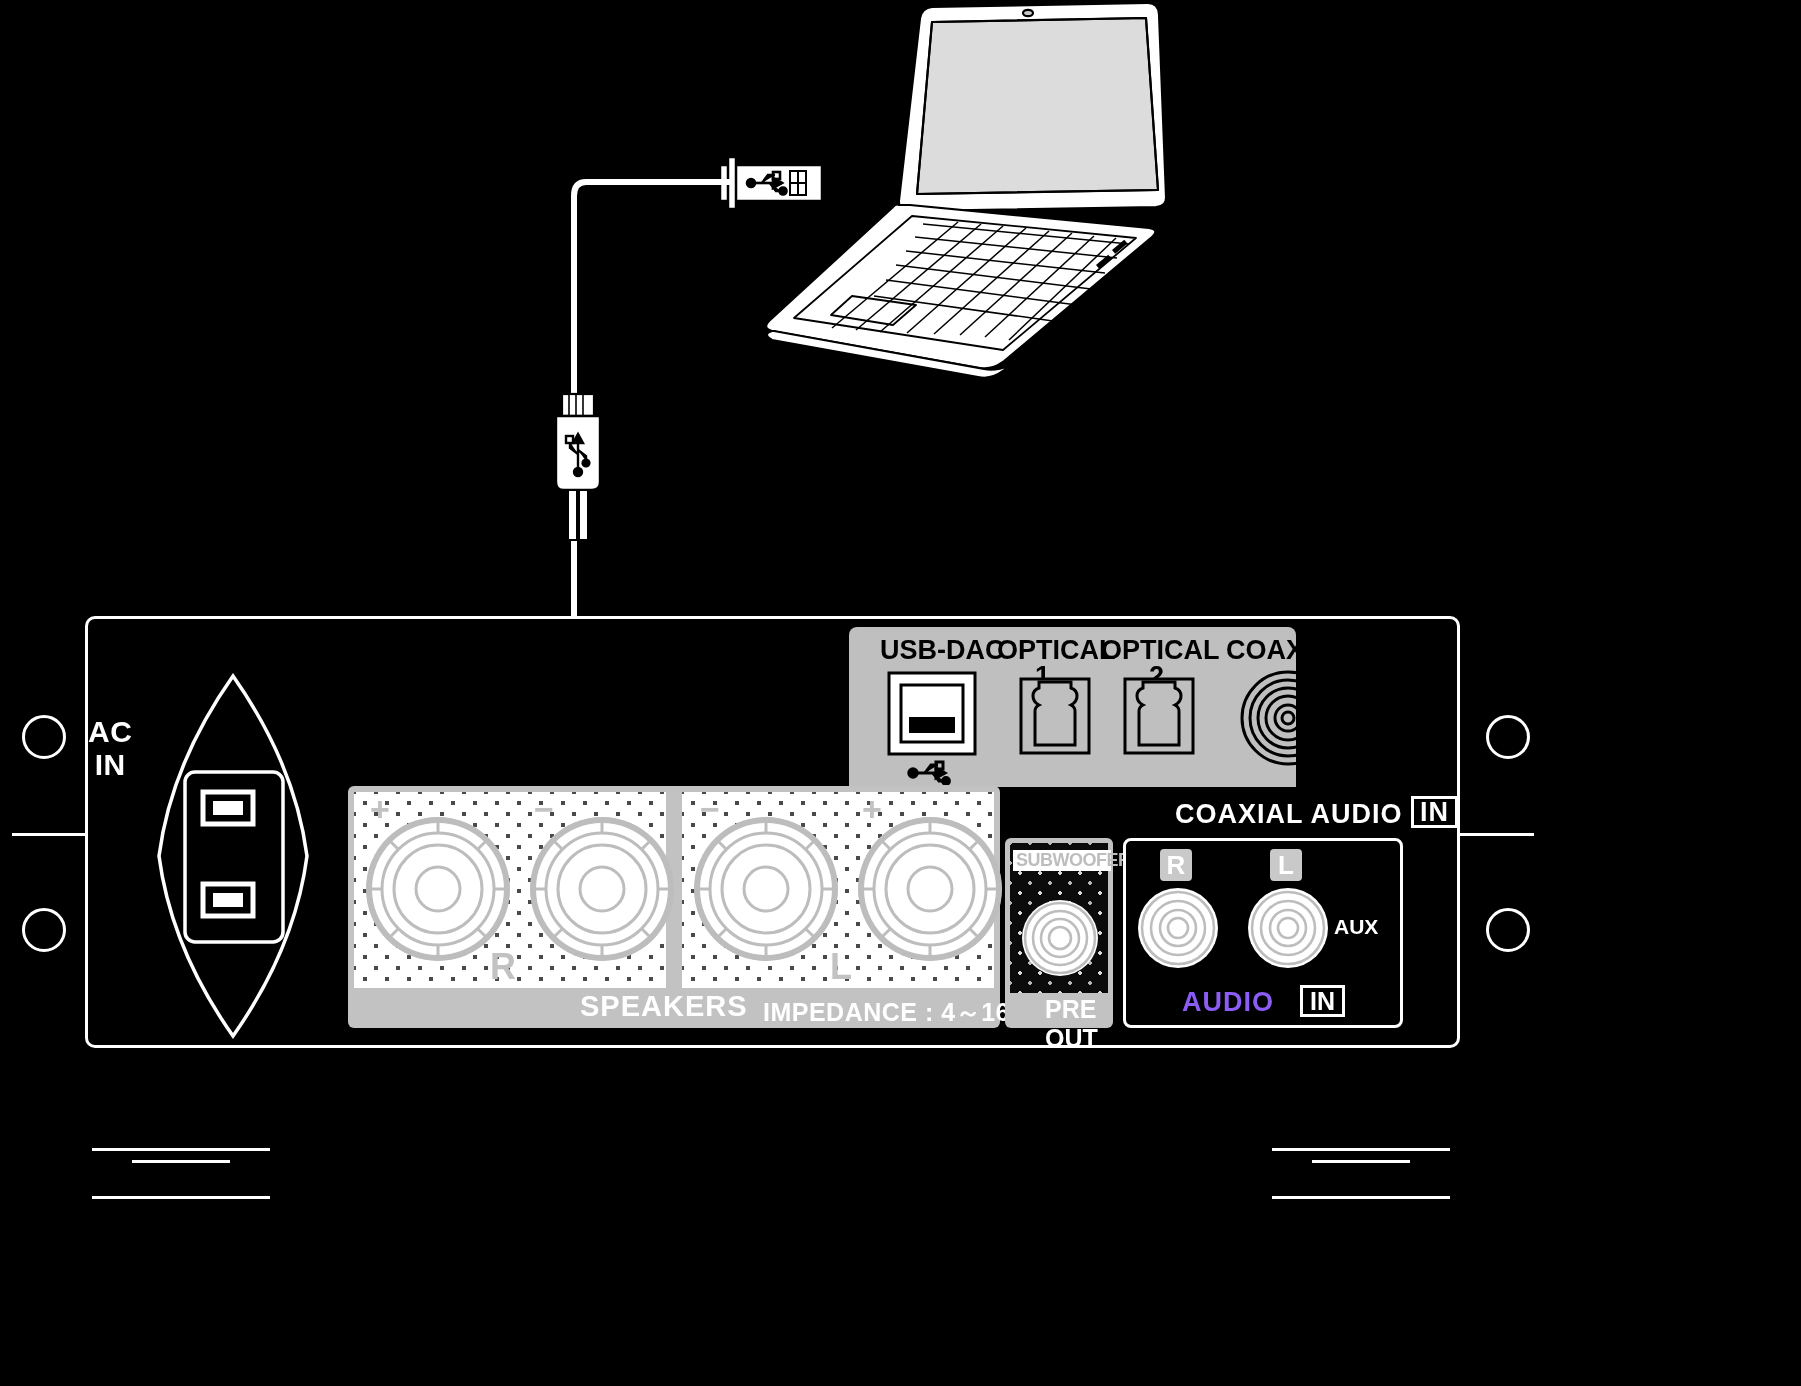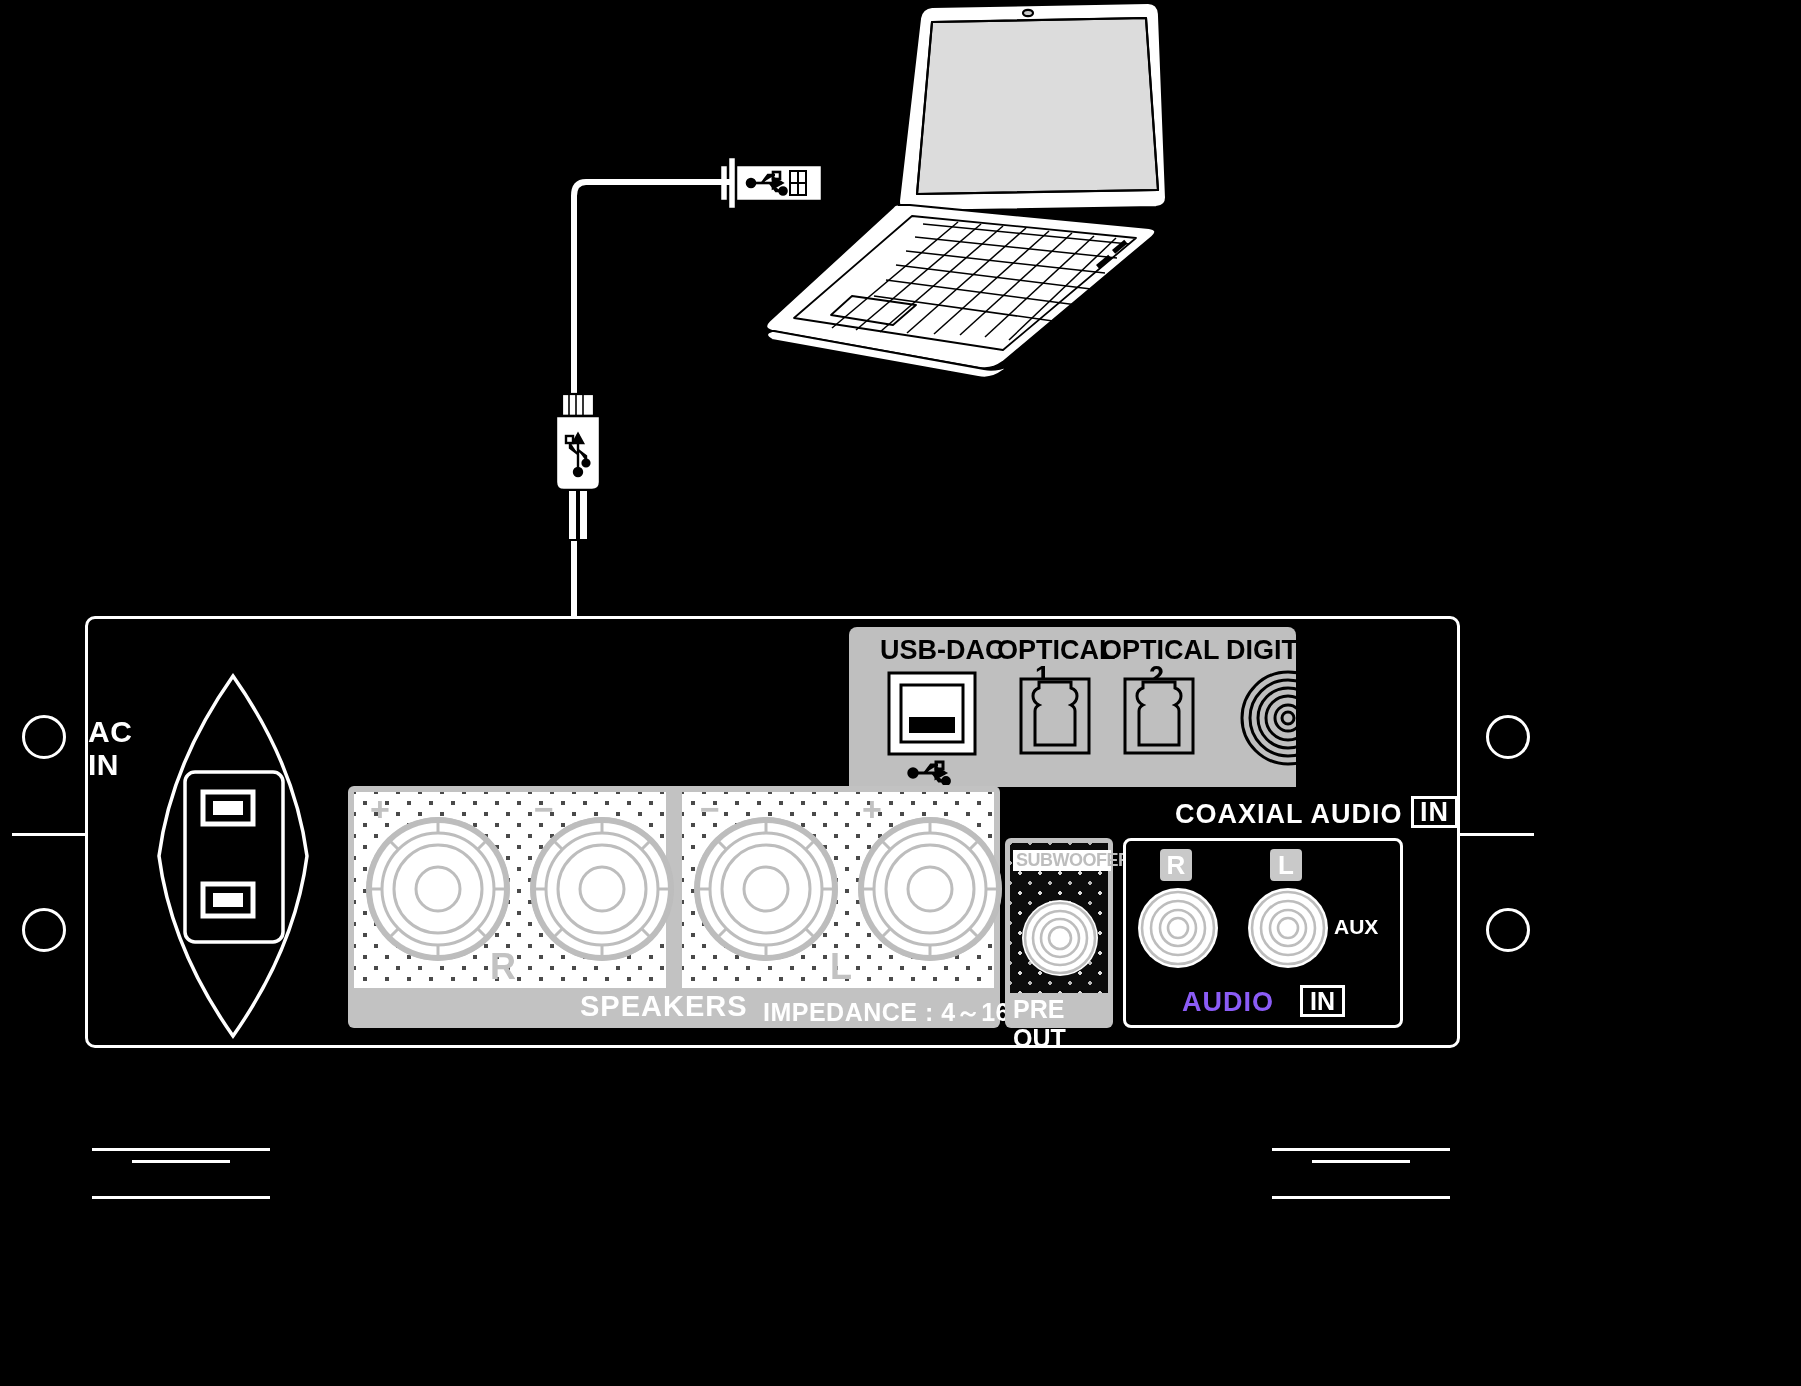--- a/index.html
+++ b/index.html
@@ -16,21 +16,21 @@
 
   
   .chassis{left:85px;top:616px;width:1375px;height:432px;
            border:3px solid #fff;border-radius:10px;background:#000;box-sizing:border-box;}
 
   
   .ear-line{background:#fff;height:3px;}
   .hole{border:3px solid #fff;border-radius:50%;box-sizing:border-box;}
 
   
-  .acin-label{color:#fff;font-weight:bold;font-size:30px;line-height:33px;letter-spacing:.5px;}
+  .acin-label{color:#fff;font-weight:bold;font-size:30px;line-height:33px;letter-spacing:.5px;text-align:center;}
 
   
   .digipanel{left:849px;top:627px;width:447px;height:160px;background:#bfbfbf;
              border-top-left-radius:8px;border-top-right-radius:8px;}
   .digi-label{position:absolute;color:#000;font-weight:bold;font-size:27px;white-space:nowrap;}
   .digi-num{position:absolute;color:#000;font-weight:bold;font-size:27px;}
 
   
   .digcap{position:absolute;color:#fff;font-weight:bold;font-size:27px;letter-spacing:1px;white-space:nowrap;}
   .boxed{border:3px solid #fff;padding:0 6px;display:inline-block;line-height:26px;
@@ -51,21 +51,21 @@
 
   
   .preout{left:1005px;top:838px;width:108px;height:190px;background:#c2c2c2;border-radius:6px;}
   .preout-dots{position:absolute;left:5px;top:5px;width:98px;height:150px;
     background-color:#0b0b0b;
     background-image:radial-gradient(#d9d9d9 2.0px, transparent 2.1px),
                      radial-gradient(#b8b8b8 2.0px, transparent 2.1px);
     background-size:20px 20px;background-position:0 0,10px 10px;}
   .subwoofer-lbl{position:absolute;color:#bdbdbd;font-weight:bold;font-size:18px;
                  background:#fff;padding:0 3px;letter-spacing:-.5px;}
-  .preout-cap{position:absolute;color:#fff;font-weight:bold;font-size:25px;}
+  .preout-cap{position:absolute;color:#fff;font-weight:bold;font-size:25px;margin-left:32px;}
 
   
   .audioin{left:1123px;top:838px;width:280px;height:190px;background:#000;
            border:3px solid #fff;border-radius:8px;box-sizing:border-box;}
   .rl-badge{position:absolute;background:#c9c9c9;color:#fff;font-weight:bold;
             font-size:26px;width:32px;height:32px;line-height:32px;text-align:center;
             border-radius:4px;}
   .aux-lbl{position:absolute;color:#fff;font-weight:bold;font-size:21px;}
   .audio-cap{position:absolute;color:#8b5cf6;font-weight:bold;font-size:27px;letter-spacing:1px;}
 
@@ -182,21 +182,21 @@
     <rect x="58" y="221" width="30" height="14" fill="#fff"></rect>
   </svg>
 
   <div class="abs digipanel">
 
     <div class="digi-label" style="left:31px;top:8px">USB-DAC</div>
     <div class="digi-label" style="left:148px;top:8px">OPTICAL</div>
     <div class="digi-num" style="left:186px;top:34px">1</div>
     <div class="digi-label" style="left:252px;top:8px">OPTICAL</div>
     <div class="digi-num" style="left:300px;top:34px">2</div>
-    <div class="digi-label" style="left:377px;top:8px">DIGITAL</div>
+    <div class="digi-label" style="left:377px;top:8px">COAXIAL</div>
 
     <svg style="position:absolute;left:38px;top:44px;width:90px;height:85">
       <rect x="2" y="2" width="86" height="81" fill="#fff" stroke="#000" stroke-width="3"></rect>
       <rect x="14" y="14" width="62" height="57" fill="#fff" stroke="#000" stroke-width="3"></rect>
       <rect x="22" y="46" width="46" height="16" fill="#000"></rect>
     </svg>
     <svg style="position:absolute;left:58px;top:132px;width:52px;height:26">
       <g stroke="#000" stroke-width="3" fill="#000">
         <line x1="8" y1="14" x2="38" y2="14"></line>
         <circle cx="6" cy="14" r="4.2"></circle>

